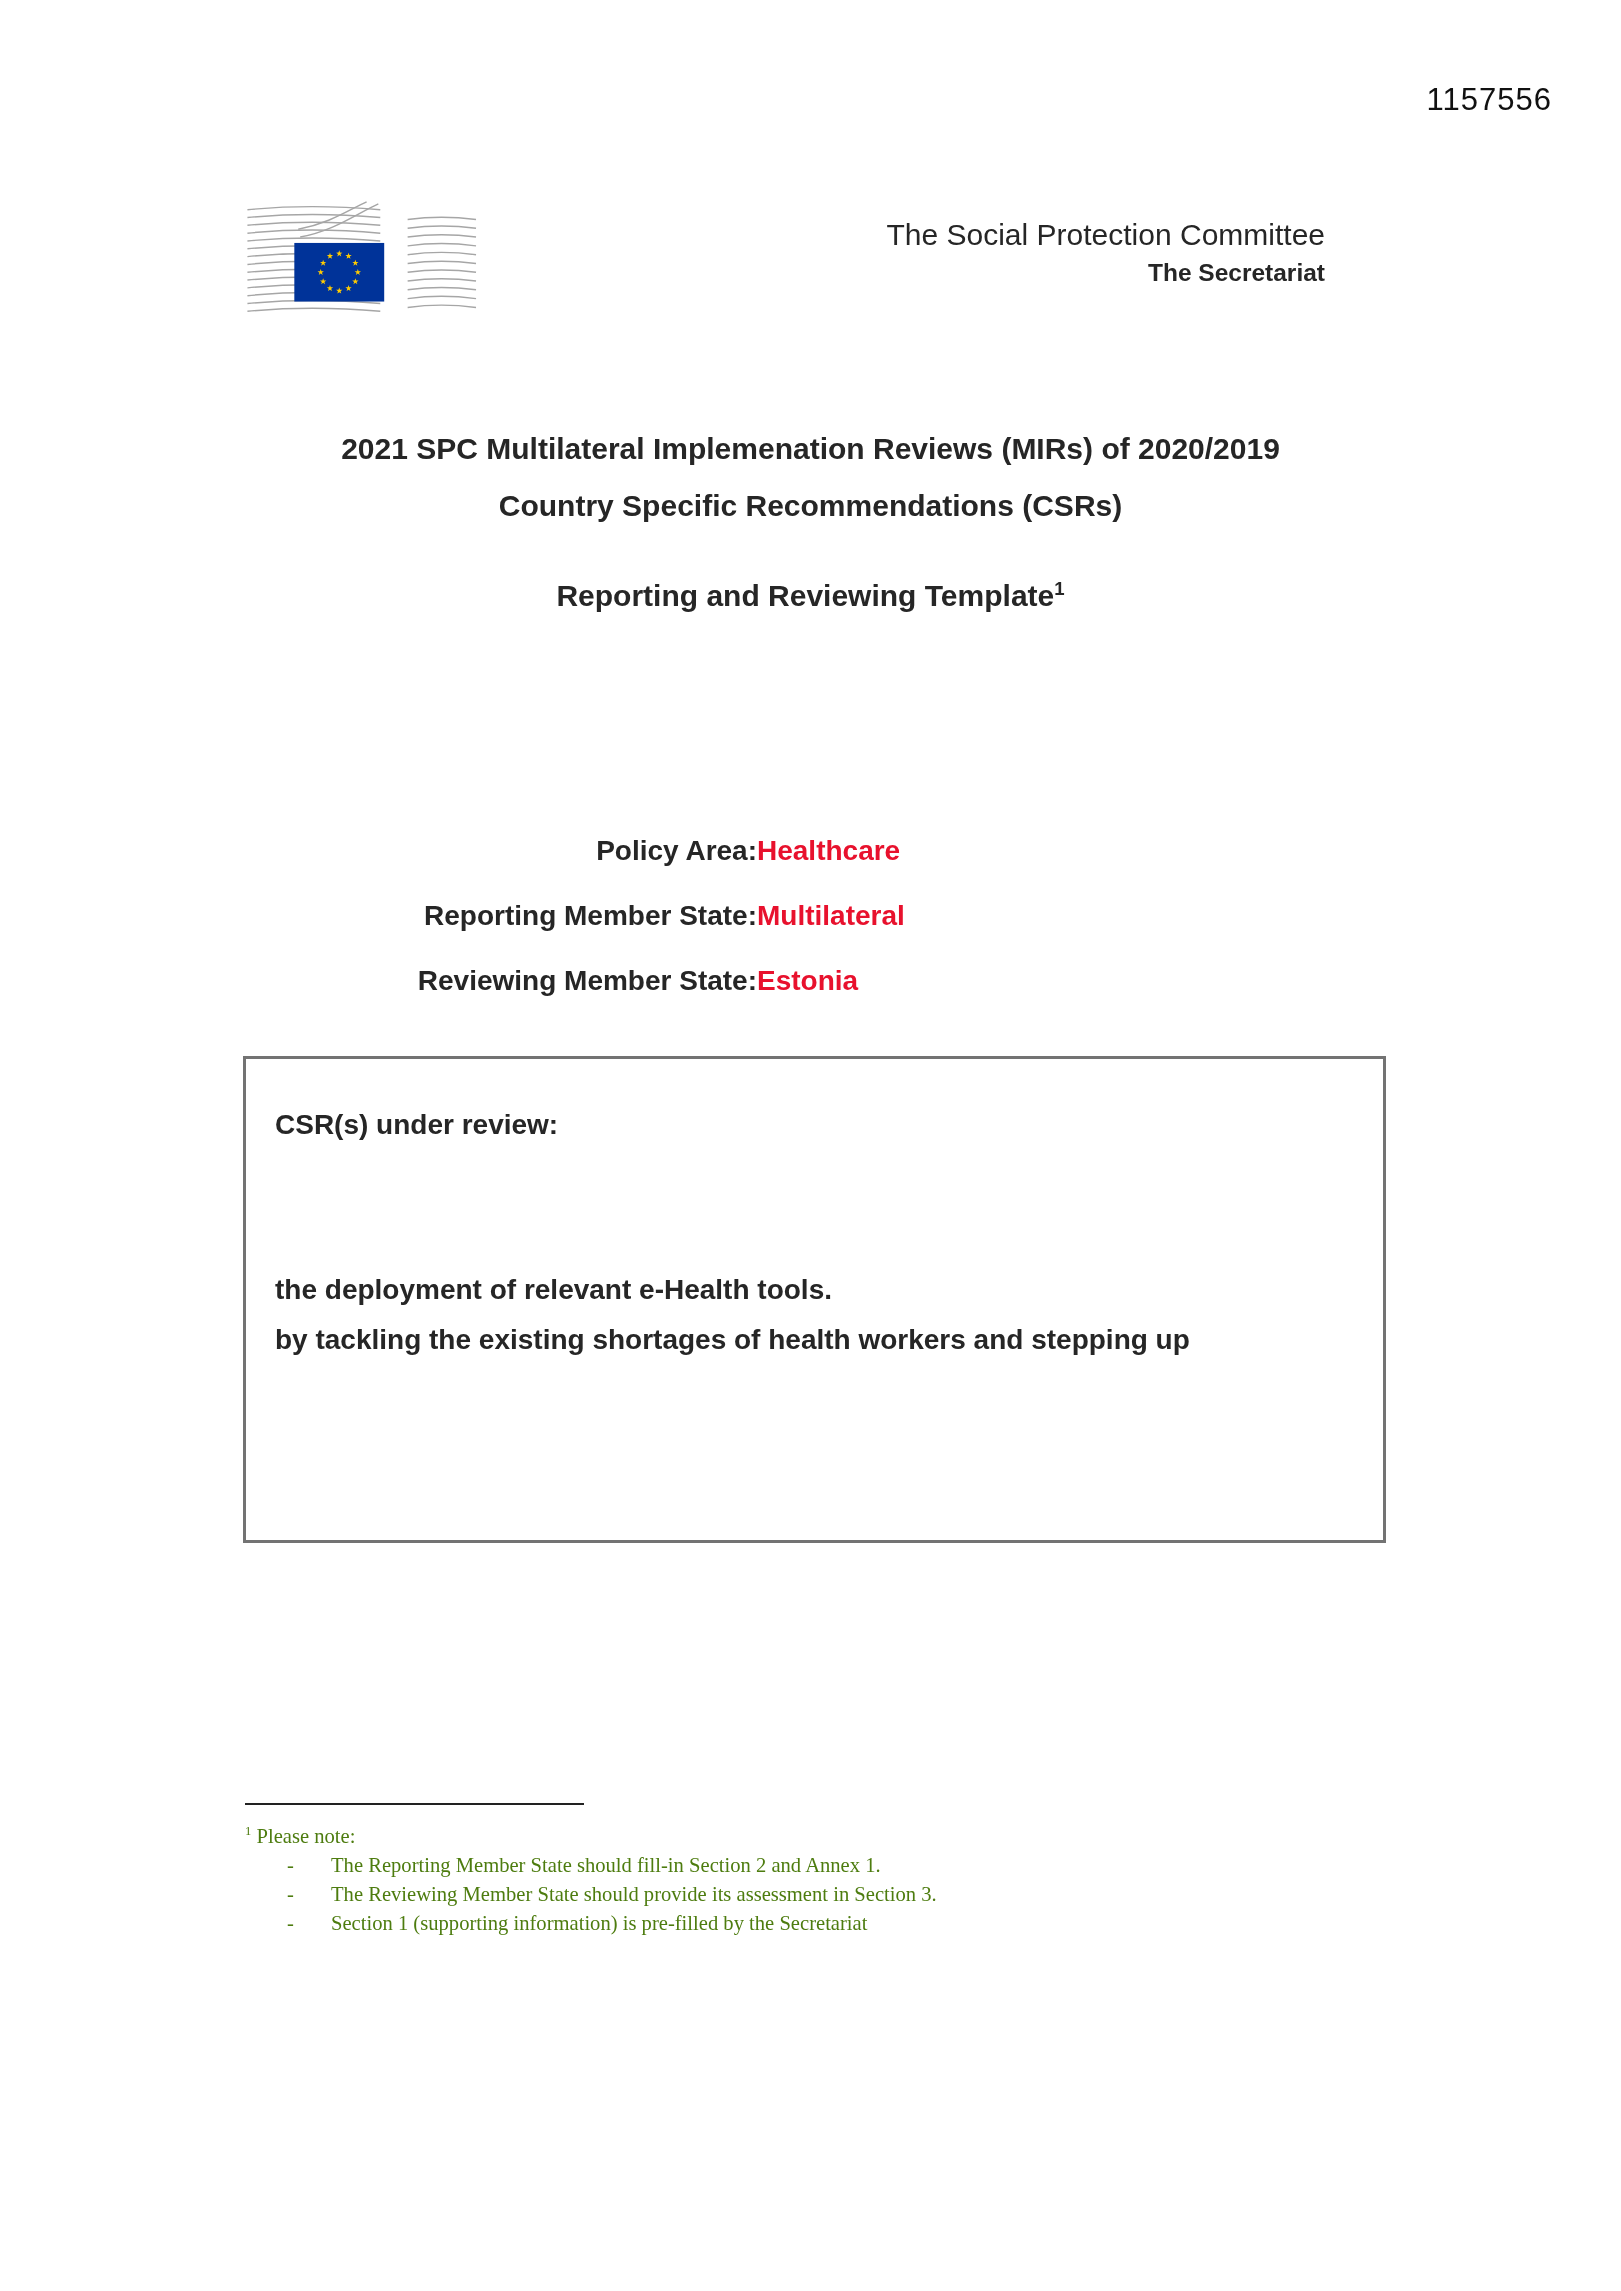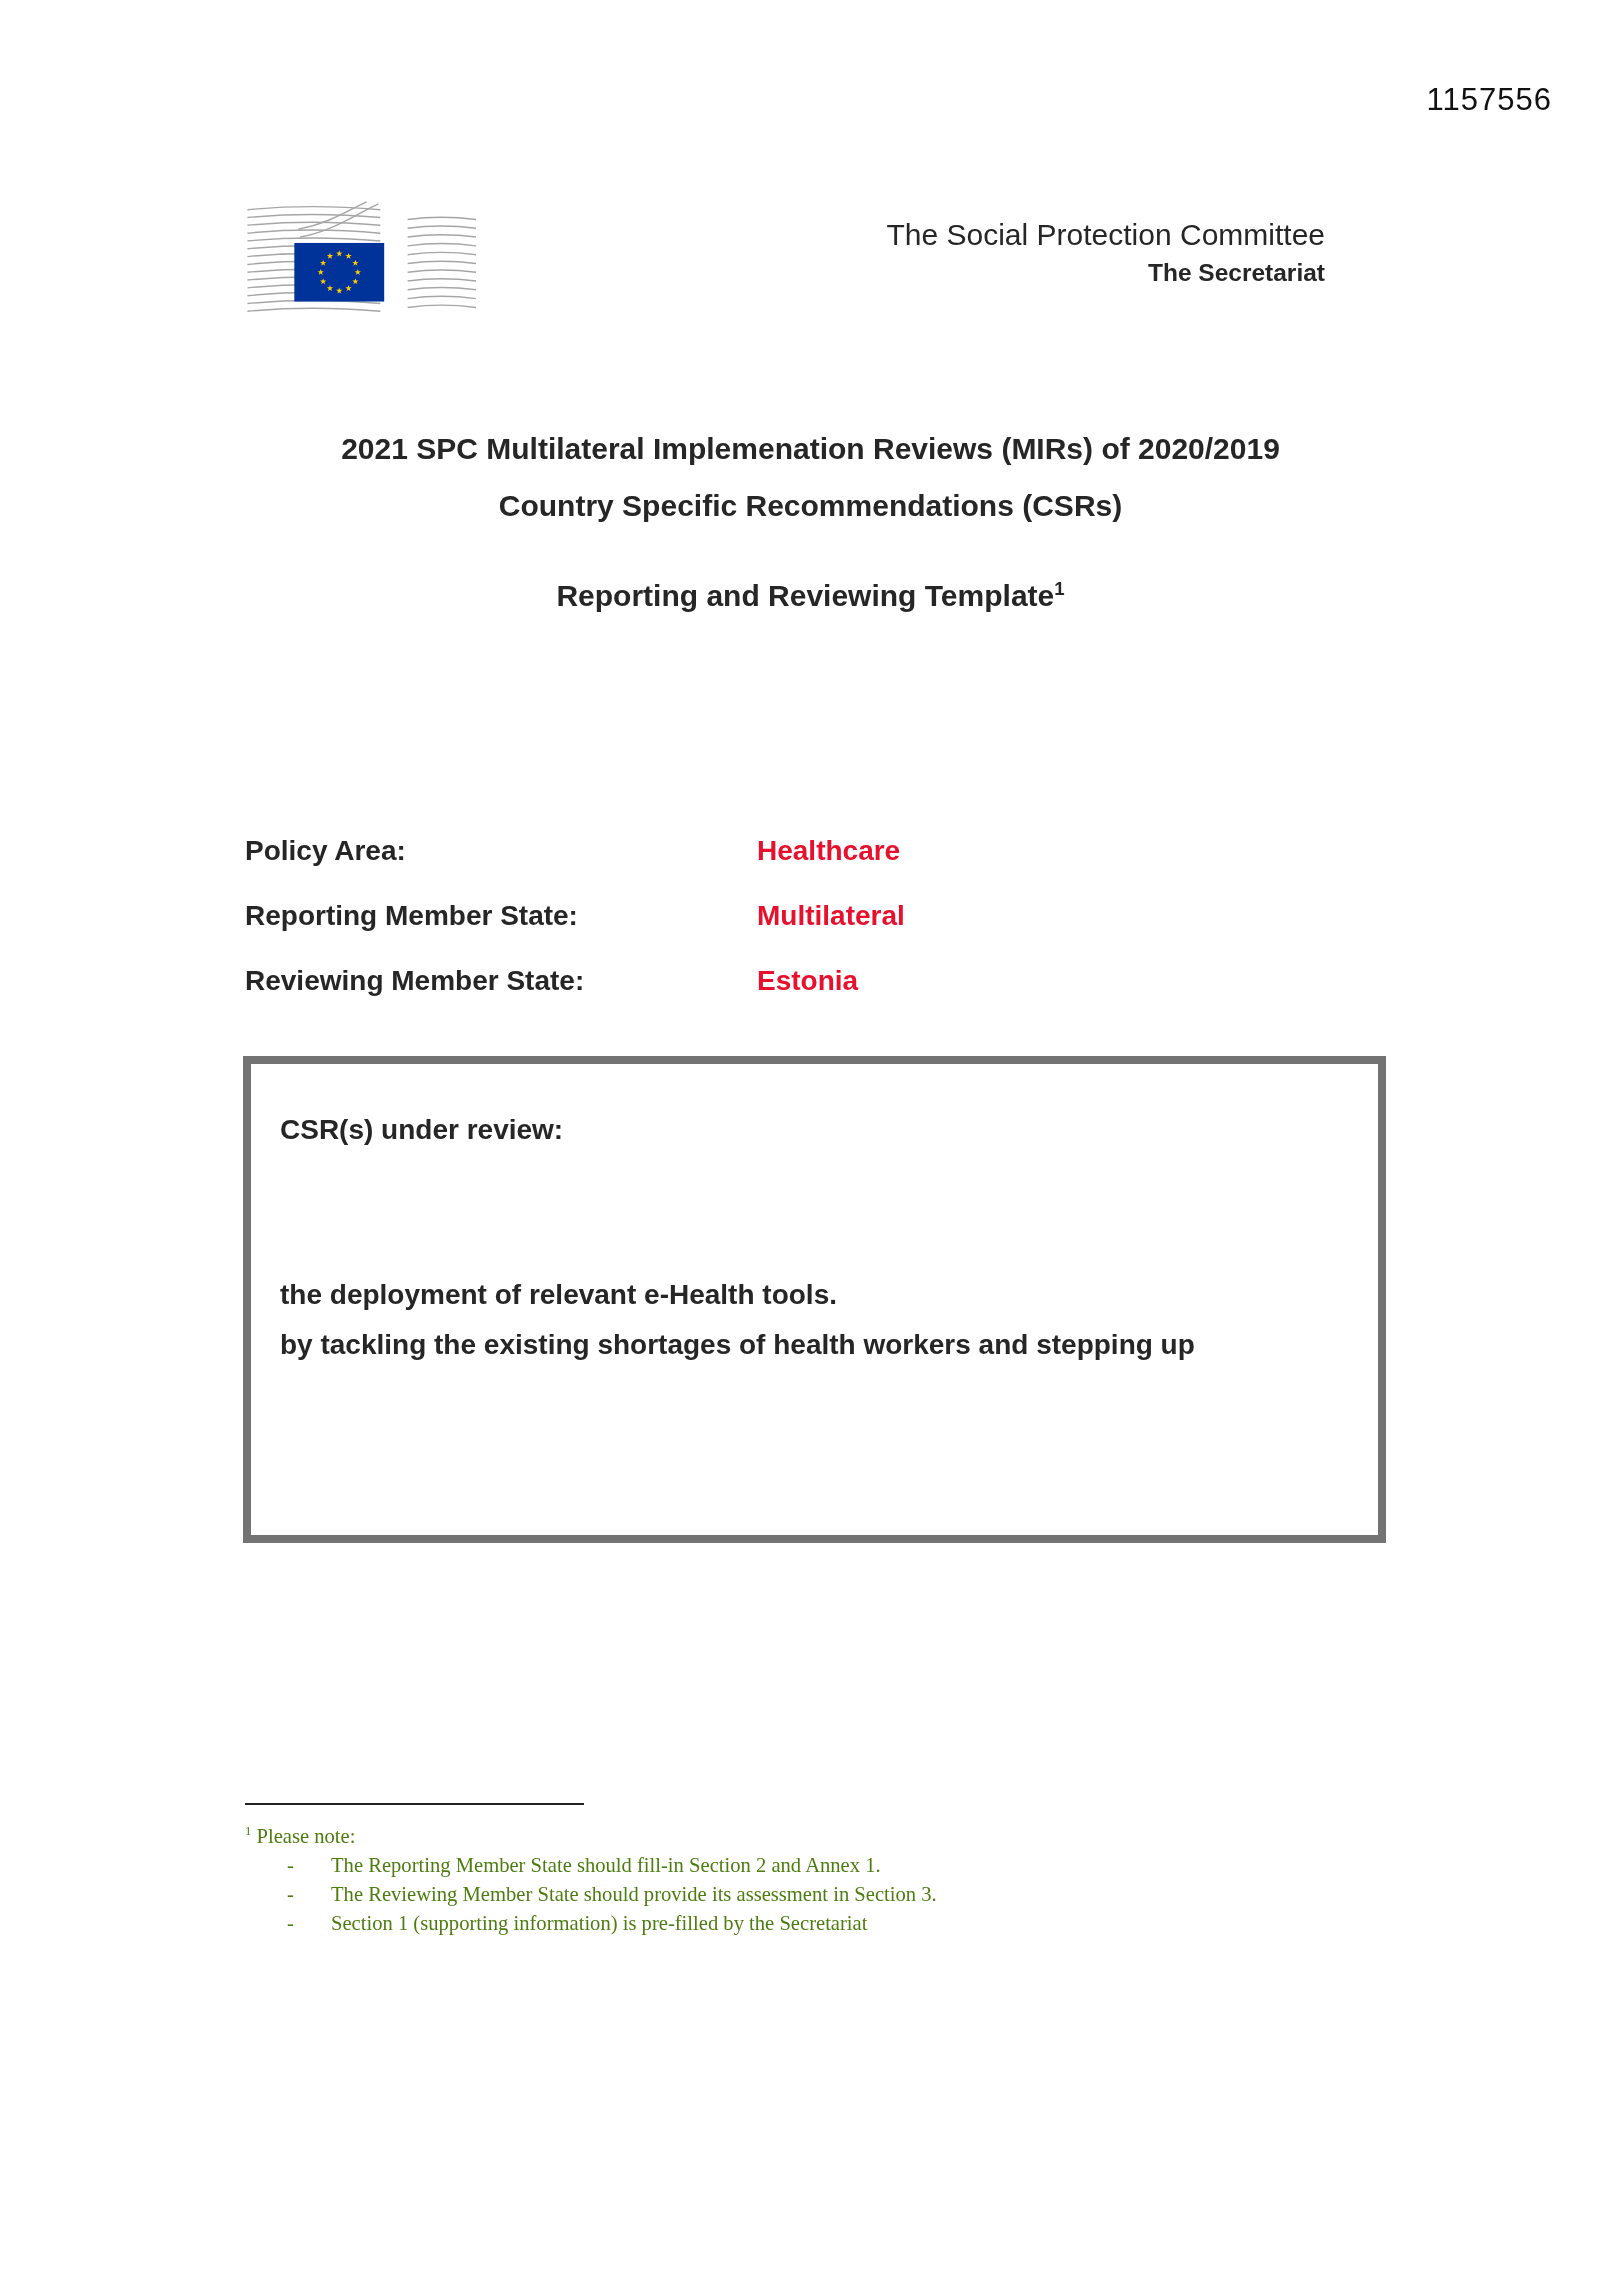--- a/index.html
+++ b/index.html
@@ -23,27 +23,27 @@
   .secretariat{ font-size:24.5px; font-weight:700; margin-top:5.9px; }
 
   .title-block { position:absolute; top:420px; left:0; width:100%; text-align:center; }
   .title-line  { font-size:30px; font-weight:700; line-height:57px; }
 
   .subtitle { position:absolute; top:578px; left:0; width:100%; text-align:center;
               font-size:30px; font-weight:700; }
   .subtitle sup { font-size:18.6px; }
 
   .fields { position:absolute; left:245px; top:835px; }
-  .field-row   { display:flex; height:65px; align-items:flex-start; }
+  .field-row   { display:flex; height:65px; align-items:flex-start;text-align:right; }
   .field-label { width:512px; font-size:28px; font-weight:700; color:#262626; }
   .field-value { font-size:28px; font-weight:700; color:var(--accent-red, #e8112d); }
 
   .csr-box {
     position:absolute; left:243px; top:1056px; width:1143px; height:487px;
-    border:8px solid #737373; background:#ffffff;
+    border:3px solid #737373; background:#ffffff;
     padding:45px 25.5px 0 29px;
   }
   .csr-heading { font-size:28px; font-weight:700; line-height:41px; margin-bottom:13.7px; }
   .csr-line    { font-size:28px; font-weight:700; line-height:50px; white-space:pre; }
   .csr-para2   { margin-top:120px; }
 
   .footnote { position:absolute; left:245px; top:1803px;
               font-family:"Liberation Serif", serif; color:#4d7c0f; }
   .footnote-rule  { width:339px; border-top:2px solid #222222; margin-bottom:11.8px; }
   .footnote-intro { font-size:20.6px; line-height:29px; }

